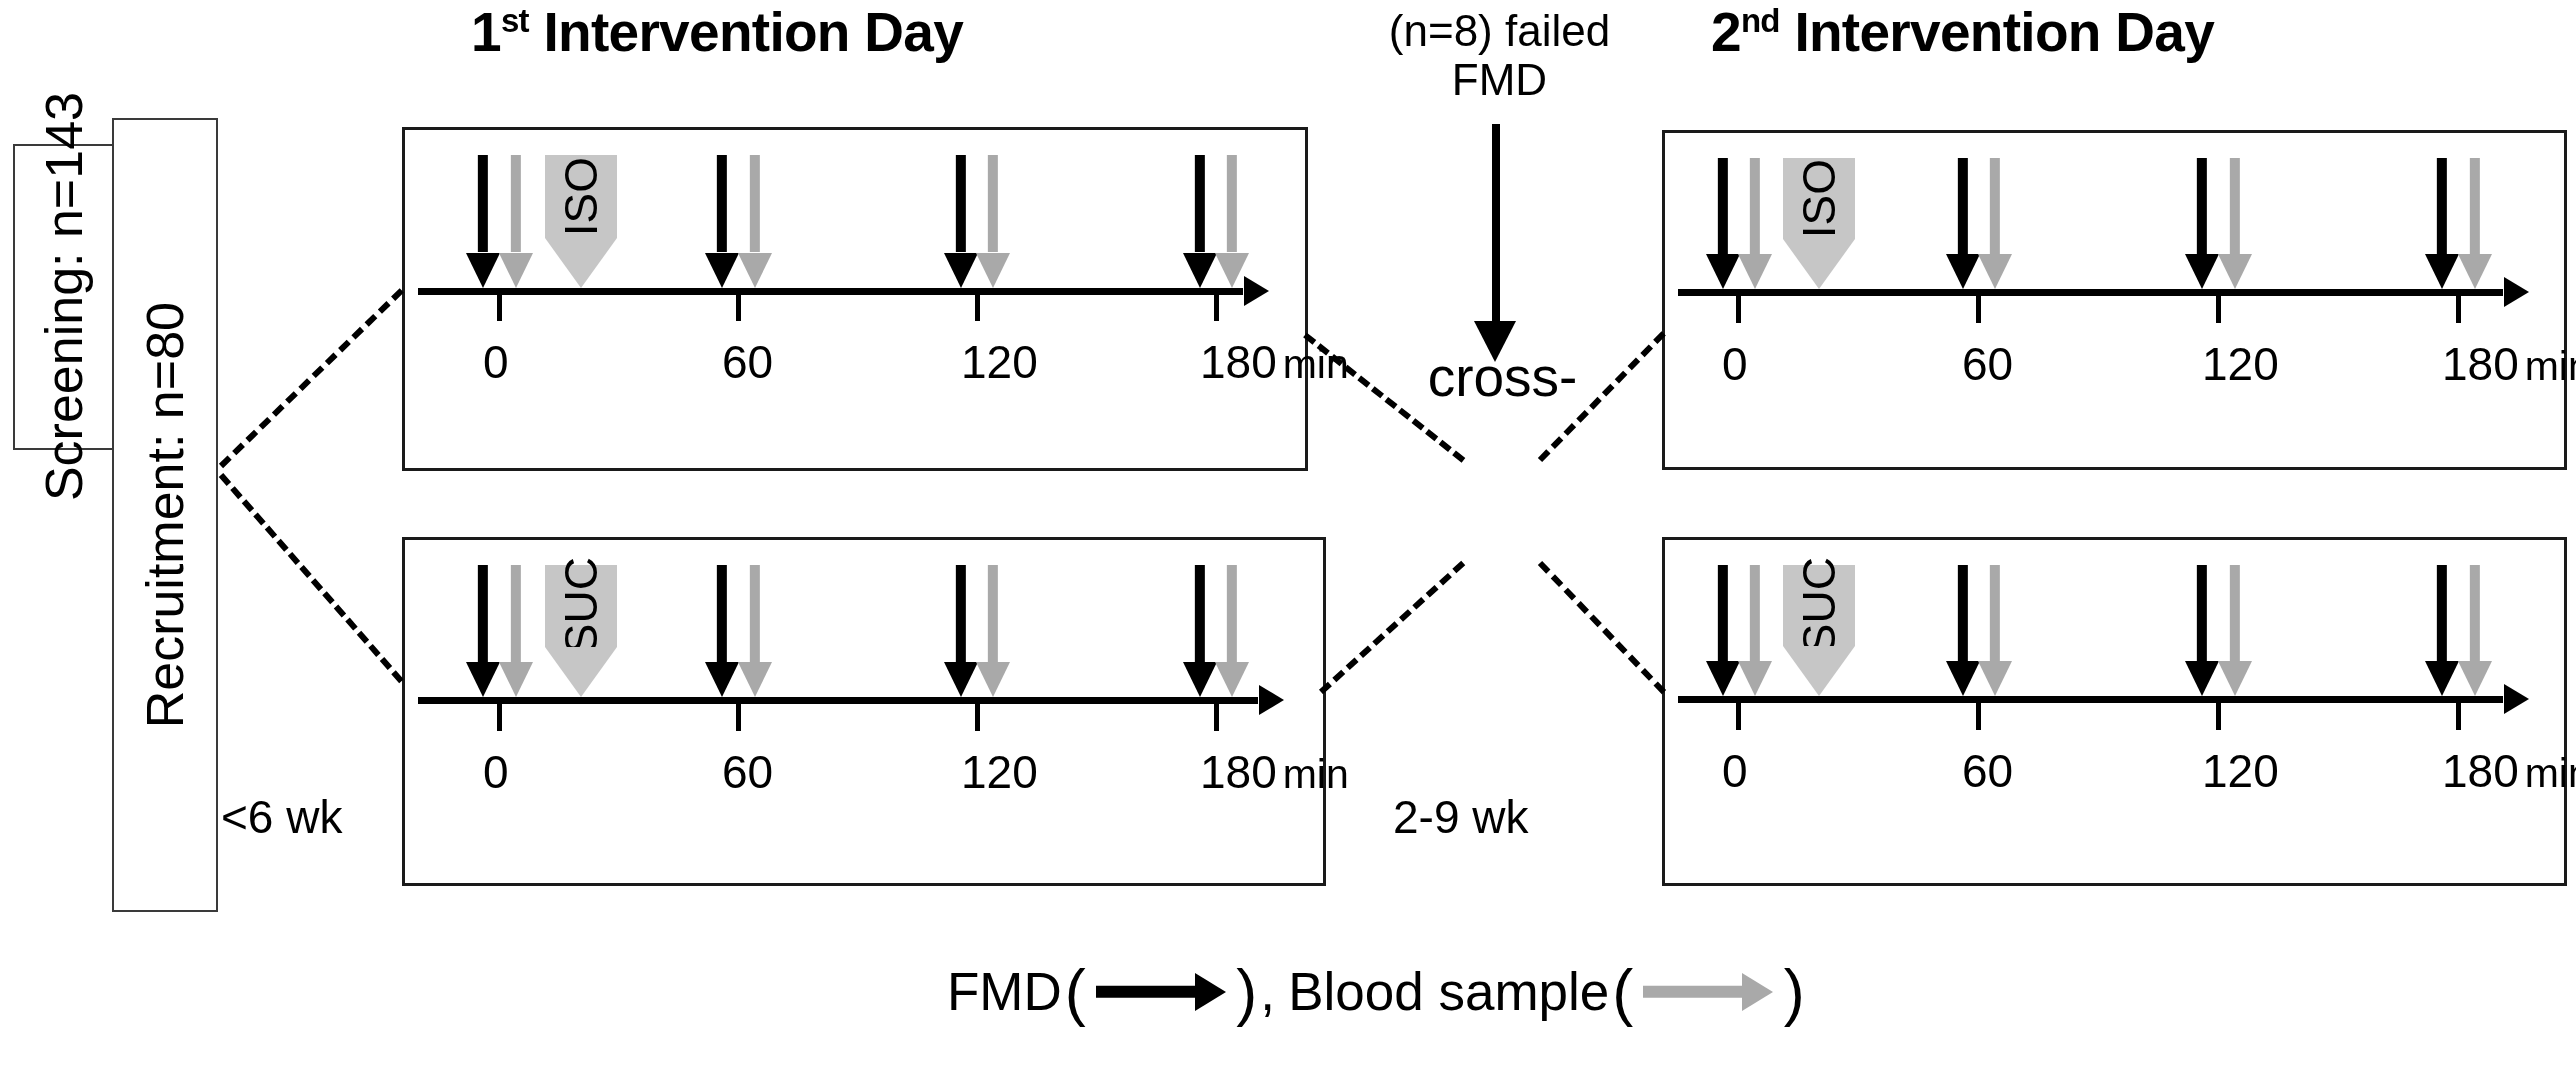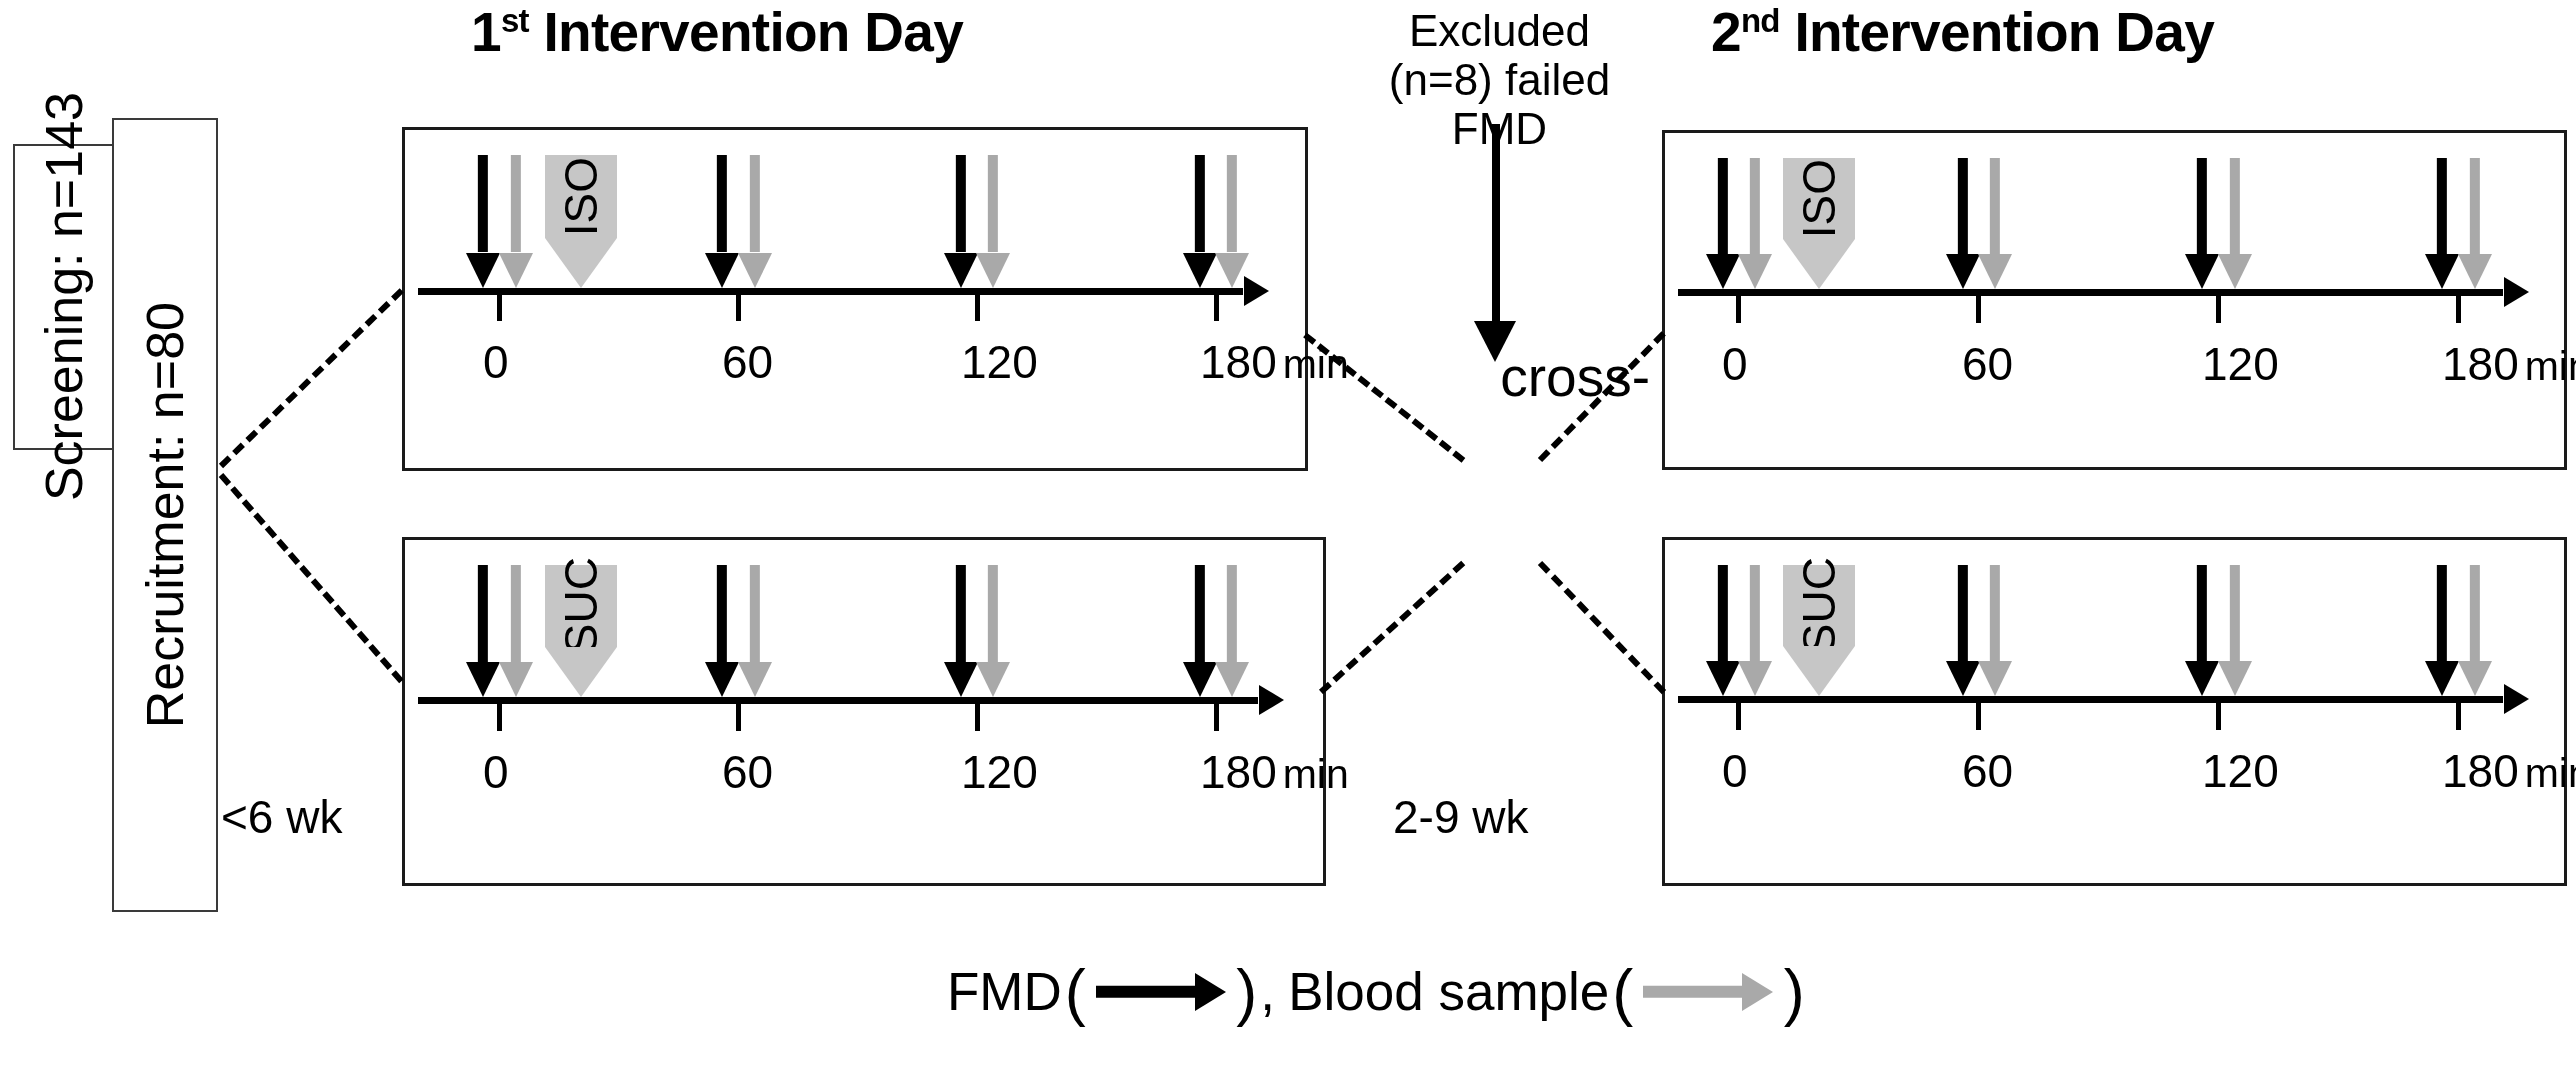--- a/index.html
+++ b/index.html
@@ -93,21 +93,21 @@
     text-align:center;font-size:44px;line-height:1.12;
   }
   #excluded-arrow-shaft{position:absolute;left:1492px;top:124px;width:8px;height:203px;background:#000;}
   #excluded-arrow-head{
     position:absolute;left:1474px;top:321px;width:0;height:0;
     border-left:21.4px solid transparent;border-right:21.4px solid transparent;
     border-top:41px solid #000000;
   }
   #crossover-text{
     position:absolute;left:1355px;top:346px;width:295px;
-    text-align:right;font-size:55px;line-height:1.15;
+    text-align:center;font-size:55px;line-height:1.15;
   }
   #wk-short{position:absolute;left:221px;top:790px;font-size:46px;}
   #wk-long{position:absolute;left:1393px;top:790px;font-size:46px;}
 
   
   #legend{
     position:absolute;left:947px;top:951px;height:81px;
     display:flex;align-items:center;font-size:53px;white-space:nowrap;
   }
   #legend .lg-paren{font-size:63px;margin:0 2.9px;}
@@ -345,21 +345,20 @@
       <div class="banner" style="left: 118px; top: 25px; width: 72px; height: 131px;">
         <div class="body" style="height: 81px;">
           <span>SUC</span>
         </div>
         <div class="point"></div>
       </div>
     </div>
   </div>
 
 <div id="excluded-text">
-  <div>Excluded</div>
   <div>(n=8) failed</div>
   <div>FMD</div>
 </div>
 <div id="excluded-arrow-shaft"></div>
 <div id="excluded-arrow-head"></div>
 <div id="crossover-text">
   <div>cross-</div>
 </div>
 <div id="wk-long">2-9 wk</div>
 

